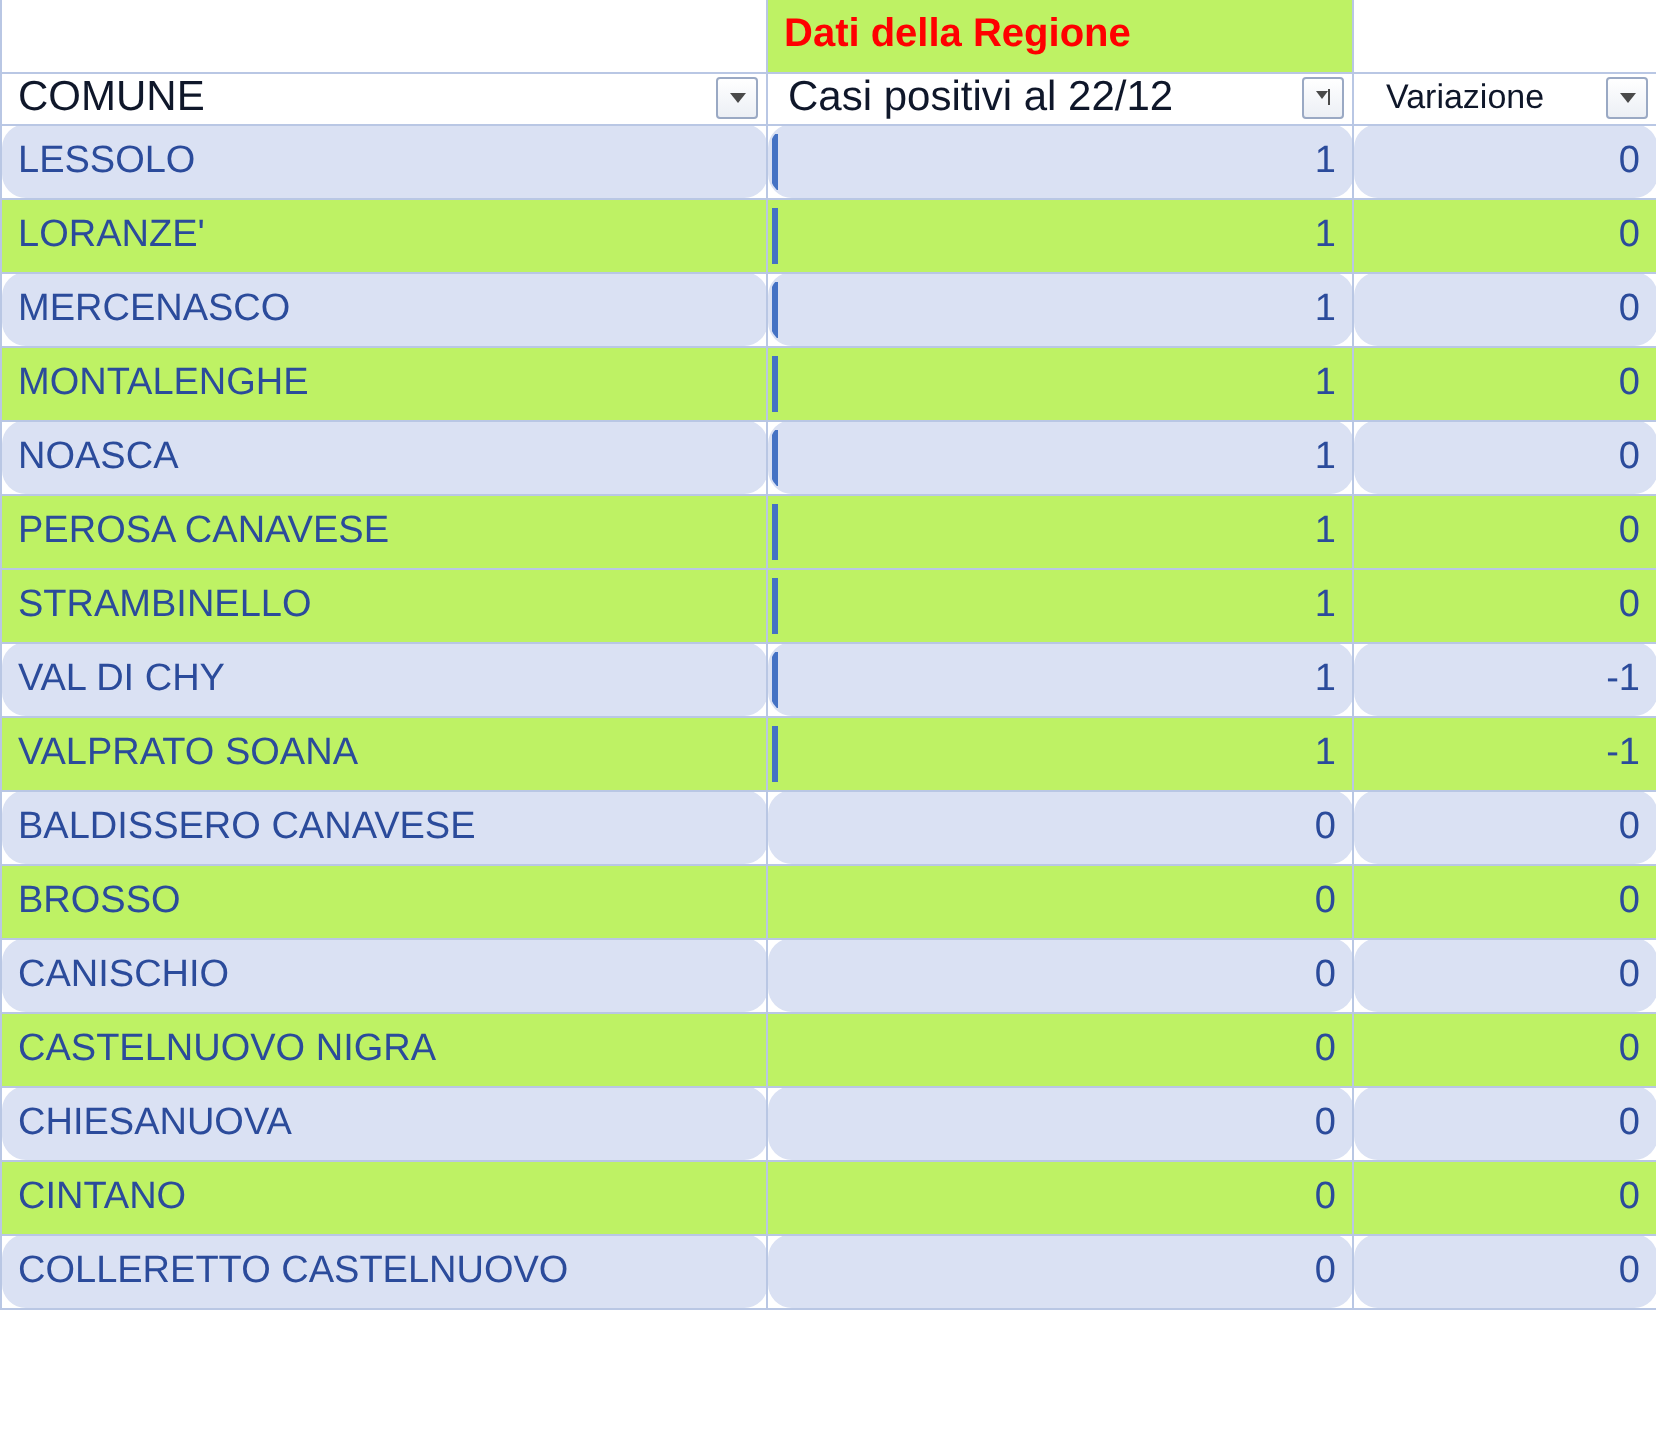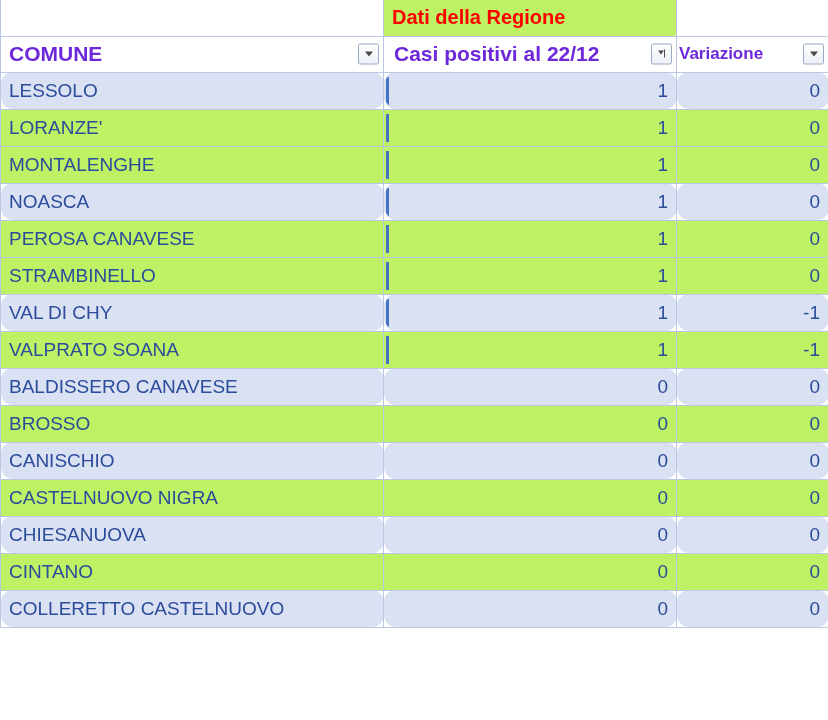--- a/index.html
+++ b/index.html
@@ -52,29 +52,29 @@
   }
   tr.title-row td.t-title {
     color: #ff0000;
     font-weight: bold;
     font-size: 20px;
     text-align: left;
   }
 
   
   tr.header-row td {
-    height: 36px;
-    font-weight: bold;
-    color: #6d28d9;
+    height: 26px;
+    font-weight: normal;
+    color: #0f172a;
     background: #ffffff;
     position: relative;
   }
   tr.header-row td.h-comune { font-size: 21px; }
   tr.header-row td.h-casi   { font-size: 21px; padding-left: 10px; }
-  tr.header-row td.h-var    { font-size: 17px; padding-left: 2px; }
+  tr.header-row td.h-var    { font-size: 17px; padding-left: 16px; }
 
   .filter-btn {
     position: absolute;
     right: 4px;
     top: 50%;
     transform: translateY(-50%);
     width: 19px;
     height: 19px;
     border: 1px solid #9aa9c4;
     background: linear-gradient(#ffffff, #eceff5);
@@ -169,20 +169,25 @@
     <tr class="band">
           <td class="cell-comune">LESSOLO</td>
           <td class="cell-casi marked">1</td>
           <td class="cell-var">0</td>
         </tr>
         <tr>
           <td class="cell-comune">LORANZE'</td>
           <td class="cell-casi marked">1</td>
           <td class="cell-var">0</td>
         </tr>
+        <tr class="band">
+          <td class="cell-comune">MERCENASCO</td>
+          <td class="cell-casi marked">1</td>
+          <td class="cell-var">0</td>
+        </tr>
         <tr>
           <td class="cell-comune">MONTALENGHE</td>
           <td class="cell-casi marked">1</td>
           <td class="cell-var">0</td>
         </tr>
         <tr class="band">
           <td class="cell-comune">NOASCA</td>
           <td class="cell-casi marked">1</td>
           <td class="cell-var">0</td>
         </tr>

